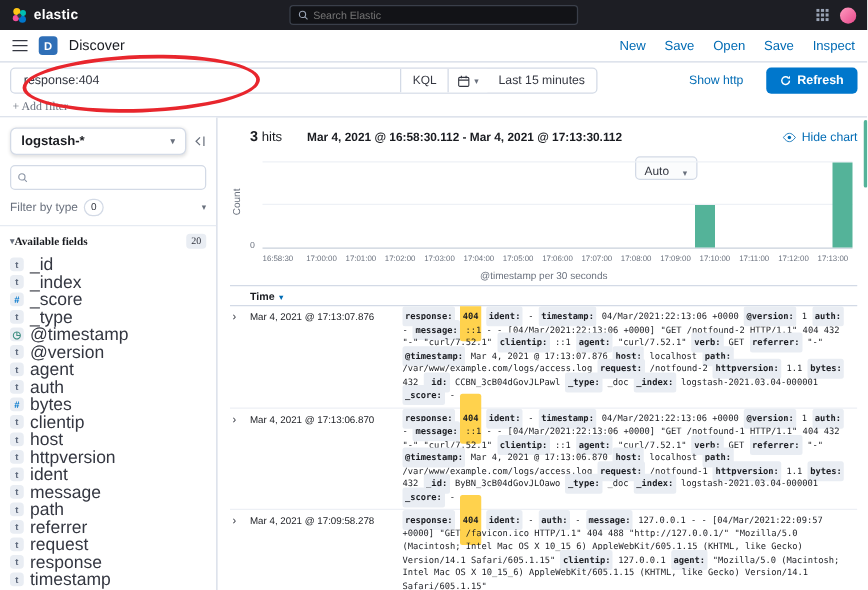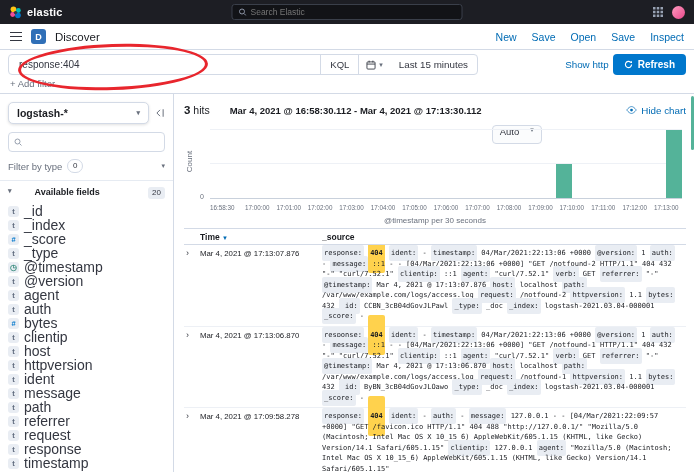--- a/index.html
+++ b/index.html
@@ -24,63 +24,63 @@
   
   .navbar{height:26px;border-bottom:1px solid var(--border);display:flex;align-items:center;padding:0 10px;gap:9px;background:#fff;}
   .hamburger{width:12px;height:9px;border-top:1.5px solid var(--text);border-bottom:1.5px solid var(--text);position:relative;cursor:pointer;}
   .hamburger::after{content:"";position:absolute;left:0;right:0;top:2.5px;height:1.5px;background:var(--text);}
   .app-badge{width:15px;height:15px;border-radius:3px;background:#2f6fb7;color:#fff;font-size:9px;font-weight:700;display:flex;align-items:center;justify-content:center;cursor:pointer;}
   .crumb{font-size:11.5px;color:#1a1c21;}
   .nav-actions{margin-left:auto;display:flex;gap:15px;}
   .nav-link{color:var(--accent);font-size:10.5px;text-decoration:none;cursor:pointer;}
 
   
-  .querybar{display:flex;align-items:center;padding:4px 8px 3px;gap:4px;}
+  .querybar{display:flex;align-items:center;padding:4px 8px 3px;gap:18px;}
   .query-group{display:flex;width:470px;height:21px;border:1px solid var(--border);border-radius:4px;background:#fff;overflow:hidden;align-items:stretch;}
   .query-input{flex:1;display:flex;align-items:center;padding:0 10px;}
   .query-input input{flex:1;border:0;outline:0;font-size:10px;color:var(--text);font-family:inherit;background:transparent;}
   .kql-btn{display:flex;align-items:center;padding:0 9px;border:0;border-left:1px solid var(--border);background:#fff;font-size:9.5px;color:var(--text);font-family:inherit;cursor:pointer;}
   .cal-btn{display:flex;align-items:center;gap:3px;padding:0 7px;border:0;border-left:1px solid var(--border);background:#fff;cursor:pointer;}
   .range-text{display:flex;align-items:center;padding:0 9px;font-size:9.8px;color:var(--text);cursor:pointer;text-align:right;}
   .show-dates{margin-left:auto;color:var(--accent);font-size:9.8px;cursor:pointer;white-space:nowrap;}
   .refresh-btn{height:21px;display:flex;align-items:center;gap:5px;padding:0 11px;background:var(--primary-button);color:#fff;border:0;border-radius:4px;font-size:10px;font-weight:600;font-family:inherit;cursor:pointer;}
-  .filters-row{height:16px;display:flex;padding:0 10px;border-bottom:1px solid var(--border);}
+  .filters-row{height:16px;display:flex;align-items:center;padding:0 10px;border-bottom:1px solid var(--border);font-family:Liberation Serif, serif;}
   .add-filter{font-size:9.5px;color:var(--muted);cursor:pointer;}
 
   
   .content{display:flex;height:378px;}
   .sidebar{width:174px;min-width:174px;border-right:1px solid var(--border);padding:8px 8px 0;display:flex;flex-direction:column;overflow:hidden;background:#fff;}
   .main{flex:1;min-width:0;display:flex;flex-direction:column;padding:5px 8px 0 10px;overflow:hidden;}
 
   
   .index-row{display:flex;align-items:center;gap:6px;}
   .index-select{flex:1;height:22px;background:#fff;border:1px solid var(--border);border-radius:5px;box-shadow:0 1px 3px rgba(0,0,0,.12);display:flex;align-items:center;justify-content:space-between;padding:0 8px;font-size:10.5px;font-weight:700;color:#1a1c21;font-family:inherit;cursor:pointer;}
   .chev{font-size:7px;color:var(--muted);}
   .collapse-btn{display:flex;align-items:center;cursor:pointer;}
   .field-search{margin-top:8px;height:20px;border:1px solid var(--border);border-radius:4px;display:flex;align-items:center;gap:4px;padding:0 5px;color:#8b95a5;background:#fff;}
   .field-search input{flex:1;border:0;outline:0;font-size:9px;color:var(--text);font-family:inherit;background:transparent;}
   .filter-type{display:flex;align-items:center;gap:5px;margin-top:7px;font-size:9.5px;color:var(--muted);cursor:pointer;}
   .pill{border:1px solid var(--border);border-radius:9px;font-size:8px;padding:0 4.5px;line-height:12px;color:var(--text);}
   .ft-chev{margin-left:auto;}
   .sb-divider{height:1px;background:#e6ebf2;margin:7px -8px 6px;}
-  .avail-header{display:flex;align-items:flex-start;gap:23px;font-size:9px;font-weight:700;color:#1a1c21;cursor:pointer;}
+  .avail-header{display:flex;align-items:center;gap:0;font-size:9px;font-weight:700;color:#1a1c21;cursor:pointer;font-family:Liberation Serif, serif;}
   .count-badge{margin-left:auto;background:var(--badge-bg);border-radius:3px;font-size:8px;padding:0 4px;line-height:12px;font-weight:400;color:var(--text);}
   .field-list{margin-top:5px;flex:1;overflow:hidden;}
   .field-row{display:flex;align-items:center;gap:5px;height:14px;cursor:pointer;}
   .ftype{width:11px;height:11px;border-radius:3px;background:var(--badge-bg);font-size:7.5px;font-weight:700;color:#5f6a7d;display:flex;align-items:center;justify-content:center;flex:none;}
   .ftype.number{color:#0077cc;}
   .ftype.date{color:#3d8e81;font-size:8px;}
   .fname{font-size:14px;color:var(--text);white-space:nowrap;}
 
   
   .hits-row{display:flex;align-items:center;height:22px;}
-  .hits{font-size:10.5px;color:#1a1c21;white-space:nowrap;}
+  .hits{font-size:10.5px;color:#1a1c21;white-space:nowrap;margin-left:16px;}
   .hits b{font-size:11.5px;}
   .range-title{font-size:9.5px;font-weight:700;margin-left:20px;color:#1a1c21;white-space:nowrap;}
-  .interval-select{margin-left:10px;height:19px;border:1px solid var(--border);border-radius:4px;background:#fbfcfd;display:flex;align-items:flex-start;gap:11px;padding:0 7px;font-size:9.5px;color:var(--text);font-family:inherit;cursor:pointer;margin-top:48px;}
+  .interval-select{margin-left:10px;height:19px;border:1px solid var(--border);border-radius:4px;background:#fbfcfd;display:flex;align-items:flex-end;gap:11px;padding:0 7px;font-size:9.5px;color:var(--text);font-family:inherit;cursor:pointer;margin-top:48px;}
   .hide-chart{margin-left:auto;display:flex;align-items:center;gap:4px;color:var(--accent);font-size:9.8px;cursor:pointer;white-space:nowrap;}
 
   
   .chart{position:relative;height:102px;margin-top:2px;}
   .y-label{position:absolute;left:-5px;top:34px;transform:rotate(-90deg);font-size:8px;color:var(--muted);}
   .y-zero{position:absolute;left:16px;bottom:25px;font-size:7px;color:var(--muted);}
   .plot{position:absolute;left:26px;right:4px;top:2px;bottom:26px;border-bottom:1px solid #c9d1dc;}
   .gridline{position:absolute;left:0;right:0;height:1px;background:#eef1f6;}
   .bar{position:absolute;bottom:0;background:var(--bar-green);cursor:pointer;}
   .x-ticks{position:absolute;left:26px;right:4px;bottom:13px;height:8px;}
@@ -92,21 +92,21 @@
   .thead{display:flex;align-items:center;height:17px;border-top:1px solid var(--border);border-bottom:1px solid var(--border);font-size:8.5px;font-weight:700;color:#1a1c21;flex:none;}
   .col-exp{width:16px;}
   .col-time{width:122px;cursor:pointer;}
   .sort{font-size:6px;color:var(--accent);}
   .col-src{flex:1;}
   .tbody{flex:1;overflow:hidden;}
   .doc-row{display:flex;border-bottom:1px solid #edf0f5;padding:3px 0 4px;}
   .expander{width:16px;padding-left:2px;font-size:9px;color:var(--text);cursor:pointer;flex:none;}
   .time-cell{width:122px;font-size:7.8px;padding-top:1px;flex:none;color:#1a1c21;}
   .src-cell{flex:1;font-family:"DejaVu Sans Mono",monospace;font-size:7px;line-height:10.5px;color:#1a1c21;word-break:break-word;padding-right:4px;}
-  .src-key{background:var(--badge-bg);border-radius:2px;padding:4px 2px;}
+  .src-key{background:var(--badge-bg);border-radius:2px;padding:4px 2px;font-weight:bold;}
   .hl{background:var(--highlight);border-radius:2px;padding:16px 2px;font-weight:700;}
 
   
   .red-ellipse{position:absolute;left:18px;top:44px;width:190px;height:46px;border:3px solid var(--annotation-red);border-radius:50%;transform:rotate(-2deg);pointer-events:none;z-index:60;}
   .scroll-thumb{position:absolute;right:0;top:96px;width:3px;height:54px;background:var(--bar-green);border-radius:2px;z-index:50;cursor:grab;}
 </style>
 </head>
 <body>
 
 <div class="app">
@@ -348,21 +348,20 @@
           </div>
         <div class="x-title">@timestamp per 30 seconds</div>
       </div>
 
       <div class="doc-table">
         <div class="thead">
           <span class="col-exp"></span>
           <span class="col-time">
             <span>Time</span> <span class="sort">▼</span>
           </span>
-          <span class="col-src">_source</span>
         </div>
         <div class="tbody">
             <div class="doc-row">
               <span class="expander">›</span>
               <span class="time-cell">Mar 4, 2021 @ 17:13:07.876</span>
               <div class="src-cell"><span class="src-key">response:</span> <span class="src-val hl">404</span>  <span class="src-key">ident:</span> <span class="src-val">-</span>  <span class="src-key">timestamp:</span> <span class="src-val">04/Mar/2021:22:13:06 +0000</span>  <span class="src-key">@version:</span> <span class="src-val">1</span>  <span class="src-key">auth:</span> <span class="src-val">-</span>  <span class="src-key">message:</span> <span class="src-val">::1 - - [04/Mar/2021:22:13:06 +0000] "GET /notfound-2 HTTP/1.1" 404 432 "-" "curl/7.52.1"</span>  <span class="src-key">clientip:</span> <span class="src-val">::1</span>  <span class="src-key">agent:</span> <span class="src-val">"curl/7.52.1"</span>  <span class="src-key">verb:</span> <span class="src-val">GET</span>  <span class="src-key">referrer:</span> <span class="src-val">"-"</span>  <span class="src-key">@timestamp:</span> <span class="src-val">Mar 4, 2021 @ 17:13:07.876</span>  <span class="src-key">host:</span> <span class="src-val">localhost</span>  <span class="src-key">path:</span> <span class="src-val">/var/www/example.com/logs/access.log</span>  <span class="src-key">request:</span> <span class="src-val">/notfound-2</span>  <span class="src-key">httpversion:</span> <span class="src-val">1.1</span>  <span class="src-key">bytes:</span> <span class="src-val">432</span>  <span class="src-key">_id:</span> <span class="src-val">CCBN_3cB04dGovJLPawl</span>  <span class="src-key">_type:</span> <span class="src-val">_doc</span>  <span class="src-key">_index:</span> <span class="src-val">logstash-2021.03.04-000001</span>  <span class="src-key">_score:</span> <span class="src-val">-</span>  </div>
             </div>
             <div class="doc-row">
               <span class="expander">›</span>
               <span class="time-cell">Mar 4, 2021 @ 17:13:06.870</span>

